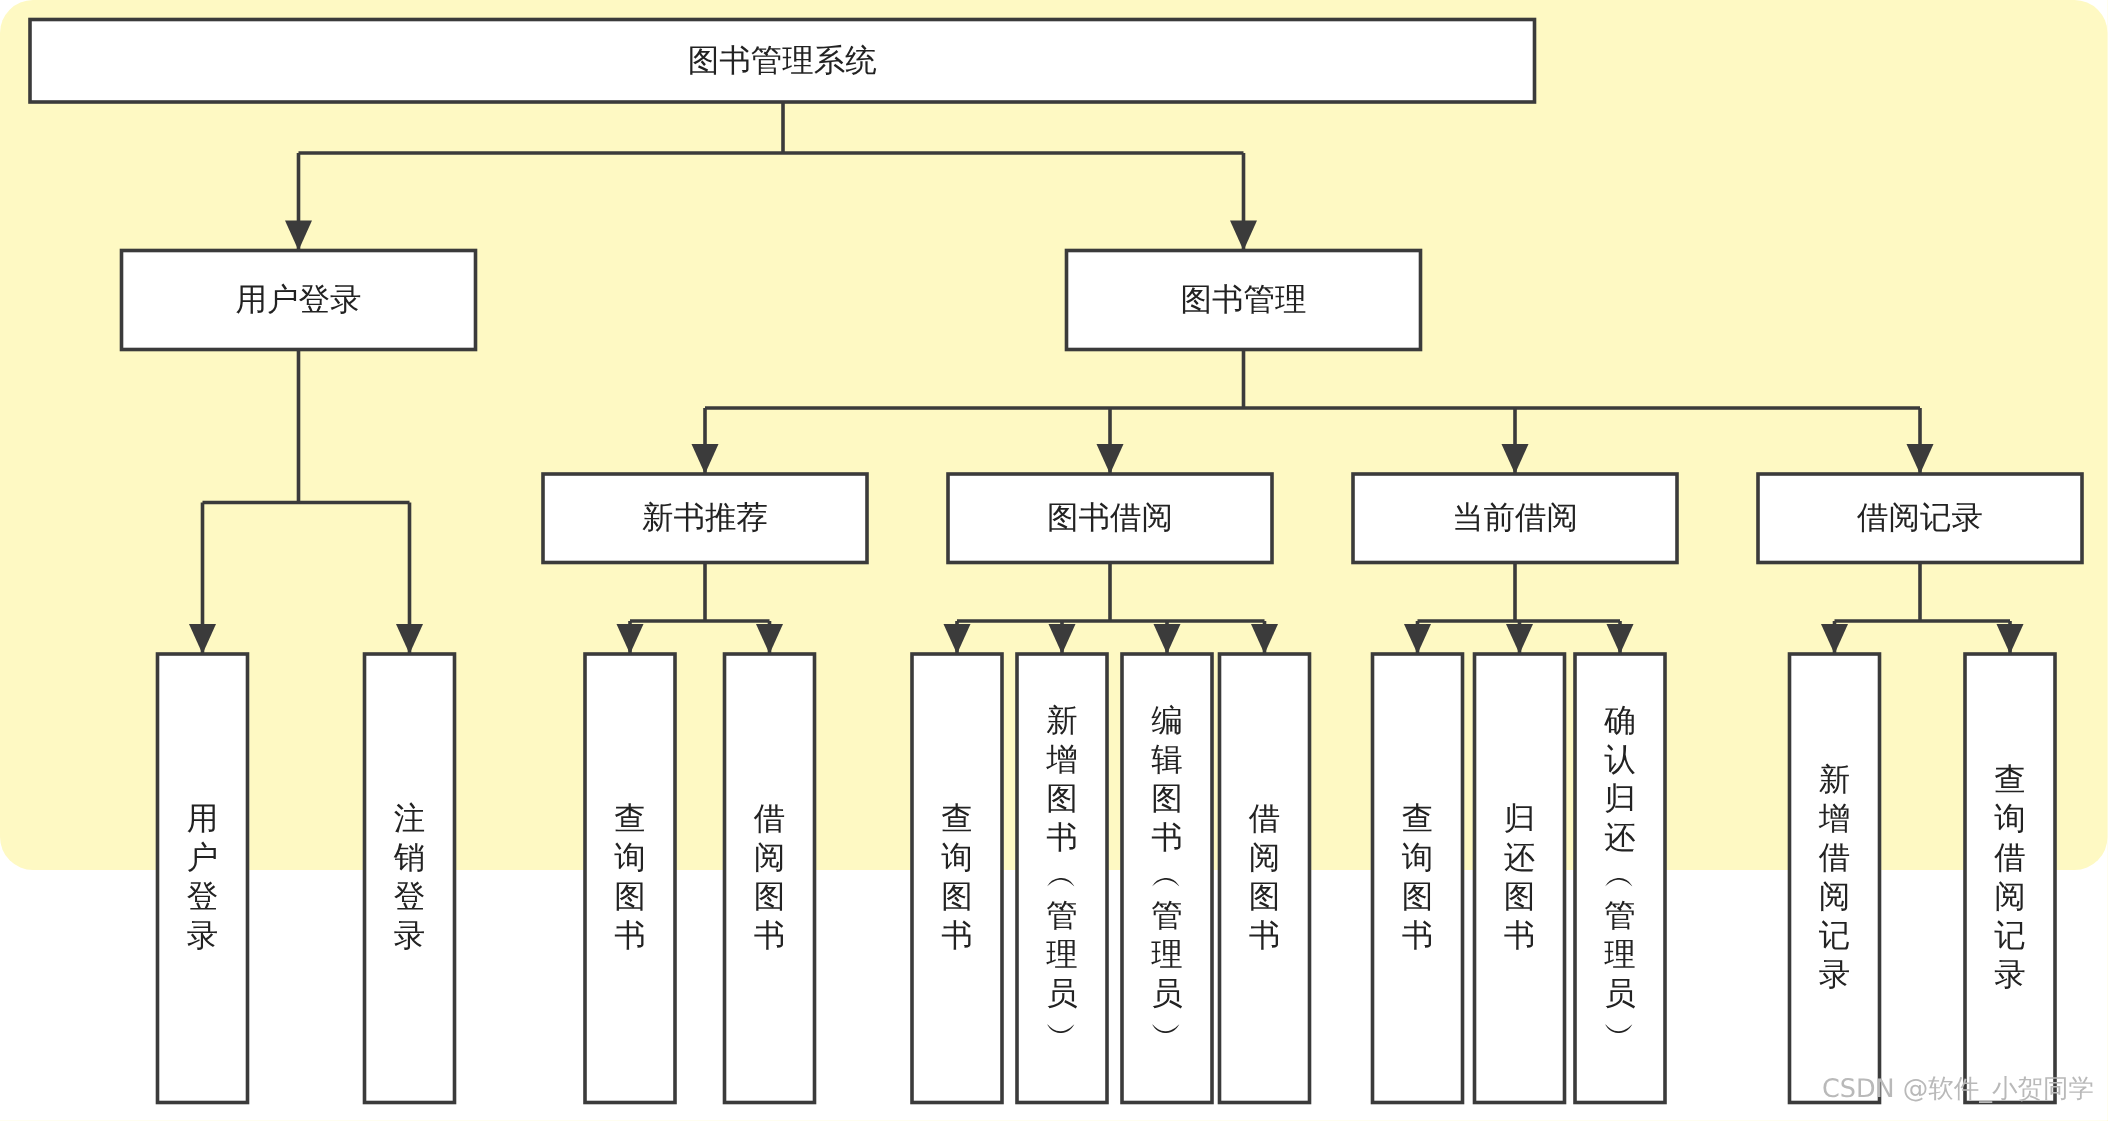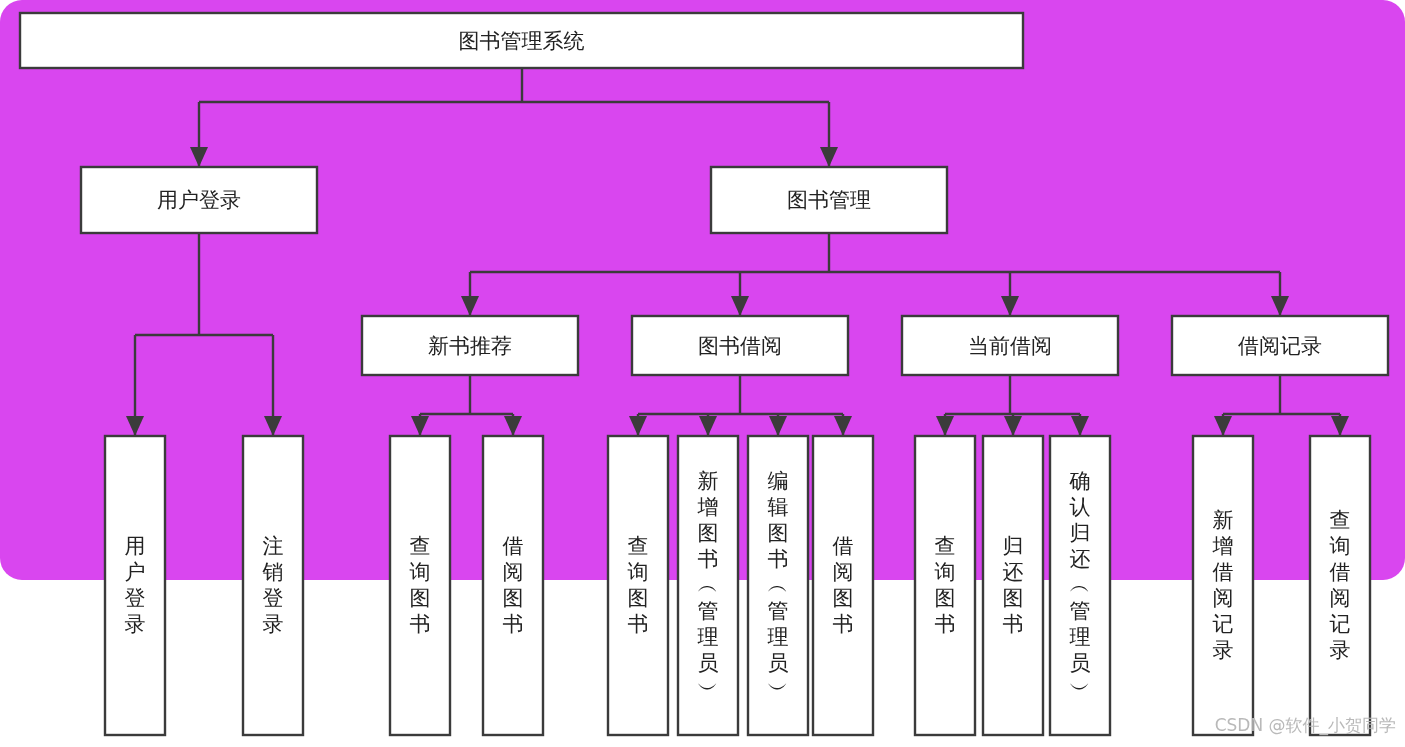--- a/index.html
+++ b/index.html
@@ -12,21 +12,21 @@
     width: 1405px;
     height: 747px;
     font-family: "DejaVu Sans", "Liberation Sans", sans-serif;
     overflow: hidden;
     position: relative;
   }
   #diagram-root {
     position: relative;
     width: 1405px;
     height: 580px;
-    background: #d946ef;
+    background: #fef9c3;
     border-radius: 22px;
   }
   svg.chart-svg {
     position: absolute;
     top: 0;
     left: 0;
     width: 1405px;
     height: 747px;
     display: block;
   }

